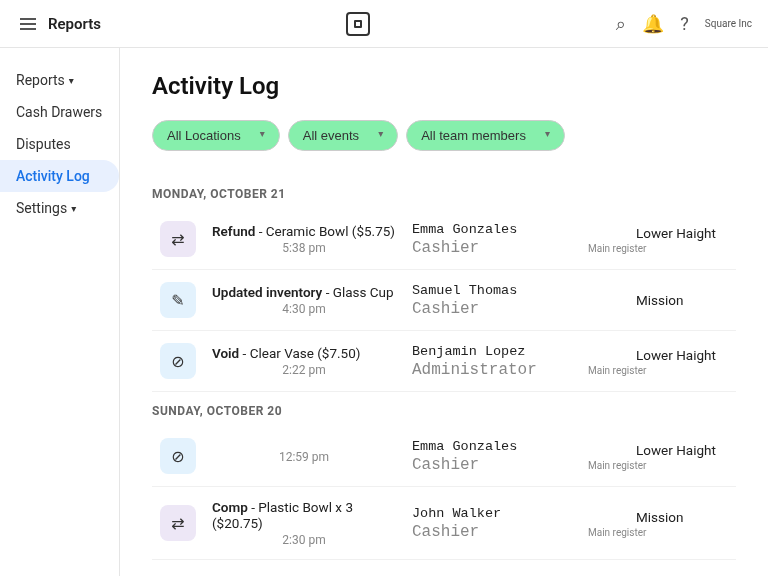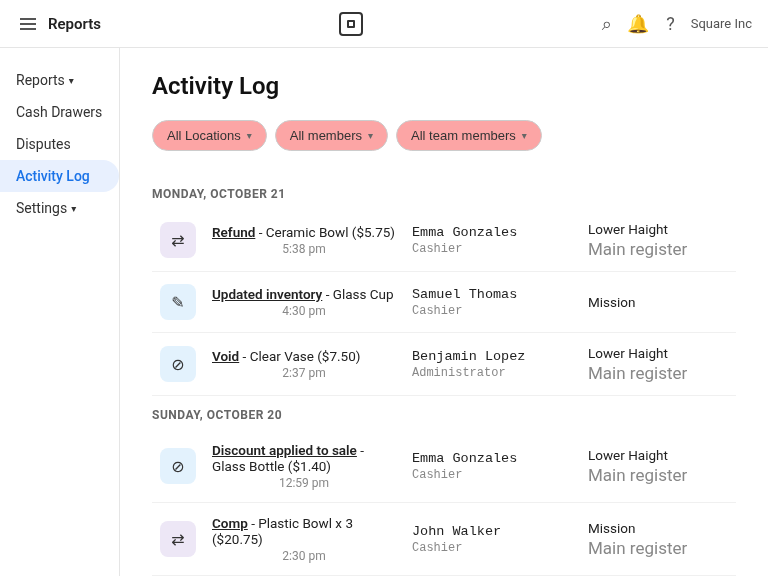--- a/index.html
+++ b/index.html
@@ -13,44 +13,44 @@
     }
     .top-nav-left { display: flex; align-items: center; gap: 8px; }
     .hamburger-icon { display: flex; flex-direction: column; gap: 3px; cursor: pointer; padding: 4px; }
     .hamburger-icon span { display: block; width: 16px; height: 2px; background: #555; }
     .top-nav-title { font-size: 15px; font-weight: 600; color: #222; }
     .top-nav-center { display: flex; align-items: center; }
     .square-logo { width: 24px; height: 24px; border: 2px solid #333; border-radius: 4px; display: flex; align-items: center; justify-content: center; }
     .square-logo-inner { width: 8px; height: 8px; border: 2px solid #333; border-radius: 1px; }
     .top-nav-right { display: flex; align-items: center; gap: 16px; }
     .nav-icon { color: #555; cursor: pointer; font-size: 18px; }
-    .company-name { font-size: 13px; color: #555; }
+    .company-name { font-size: 10px; color: #555; }
 
     
     .layout { display: flex; height: calc(100vh - 48px); }
 
     
     .sidebar { width: 120px; border-right: 1px solid #e5e5e5; padding: 16px 0; background: #fff; flex-shrink: 0; }
     .sidebar-item {
       padding: 8px 16px; cursor: pointer; font-size: 14px; color: #333;
       display: flex; align-items: center; gap: 4px;
     }
     .sidebar-item.active { background: #e8f0fe; color: #1a73e8; font-weight: 500; border-radius: 0 20px 20px 0; }
     .sidebar-item .chevron { font-size: 10px; }
 
     
     .main { flex: 1; overflow-y: auto; padding: 24px 32px; }
     .page-title { font-size: 24px; font-weight: 600; color: #111; margin-bottom: 20px; }
 
     
     .filter-bar { display: flex; gap: 8px; margin-bottom: 24px; }
     .filter-btn {
-      display: flex; align-items: center; gap: 6px;
+      display: flex; align-items: flex-start; gap: 19px;
       padding: 7px 14px; border: 1px solid #ccc; border-radius: 20px;
-      background: #fca5a5; cursor: pointer; font-size: 13px; color: #333;
+      background: #86efac; cursor: pointer; font-size: 13px; color: #333;
     }
     .filter-btn .chevron { font-size: 10px; color: #666; }
 
     
     .section-header {
       font-size: 12px; font-weight: 700; color: #666; letter-spacing: 0.5px;
       padding: 12px 0 8px 0; border-top: 1px solid #e5e5e5; margin-top: 8px;
       text-transform: uppercase;
     }
     .section-header:first-child { border-top: none; margin-top: 0; }
@@ -63,28 +63,28 @@
     }
     .event-icon-wrap {
       width: 36px; height: 36px; border-radius: 8px;
       display: flex; align-items: center; justify-content: center;
       flex-shrink: 0; font-size: 16px;
     }
     .event-icon-wrap.purple { background: #ede7f6; }
     .event-icon-wrap.blue { background: #e3f2fd; }
     .event-info { flex: 1; min-width: 0; }
     .event-name { font-size: 13.5px; color: #222; }
-    .event-name strong { font-weight: 600; text-decoration: underline; }
+    .event-name strong { font-weight: 600; }
     .event-time { font-size: 12px; color: #888; margin-top: 2px; text-align: center; }
     .event-person { min-width: 160px; font-family: Liberation Mono, monospace; }
     .event-person-name { font-size: 13.5px; color: #222; }
-    .event-person-role { font-size: 12px; color: #888; margin-top: 2px; }
+    .event-person-role { font-size: 16px; color: #888; margin-top: 2px; }
     .event-location { min-width: 140px; }
-    .event-location-name { font-size: 13.5px; color: #222; }
-    .event-location-register { font-size: 17px; color: #888; margin-top: 2px; }
+    .event-location-name { font-size: 13.5px; color: #222; margin-left: 48px; }
+    .event-location-register { font-size: 10px; color: #888; margin-top: 2px; }
   </style>
 </head>
 <body>
 
 <nav class="top-nav">
   <div class="top-nav-left">
     <div class="hamburger-icon">
       <span></span>
         <span></span>
         <span></span>
@@ -128,21 +128,21 @@
 
   <main class="main">
     <h1 class="page-title">Activity Log</h1>
 
     <div class="filter-bar">
       <button class="filter-btn">
         <span>All Locations</span>
         <span class="chevron">▾</span>
       </button>
       <button class="filter-btn">
-        <span>All members</span>
+        <span>All events</span>
         <span class="chevron">▾</span>
       </button>
       <button class="filter-btn">
         <span>All team members</span>
         <span class="chevron">▾</span>
       </button>
     </div>
 
     <div id="activity-sections">
         <div>
@@ -173,38 +173,37 @@
               <div class="event-person-role">Cashier</div>
             </div>
             <div class="event-location">
               <div class="event-location-name">Mission</div>
             </div>
           </div>
           <div class="event-row">
             <div class="event-icon-wrap blue">⊘</div>
             <div class="event-info">
               <div class="event-name"><strong>Void</strong> - Clear Vase ($7.50)</div>
-              <div class="event-time">2:37 pm</div>
+              <div class="event-time">2:22 pm</div>
             </div>
             <div class="event-person">
               <div class="event-person-name">Benjamin Lopez</div>
               <div class="event-person-role">Administrator</div>
             </div>
             <div class="event-location">
               <div class="event-location-name">Lower Haight</div>
               <div class="event-location-register">Main register</div>
             </div>
           </div>
         </div>
         <div>
           <div class="section-header">SUNDAY, OCTOBER 20</div>
           <div class="event-row">
             <div class="event-icon-wrap blue">⊘</div>
             <div class="event-info">
-              <div class="event-name"><strong>Discount applied to sale</strong> - Glass Bottle ($1.40)</div>
               <div class="event-time">12:59 pm</div>
             </div>
             <div class="event-person">
               <div class="event-person-name">Emma Gonzales</div>
               <div class="event-person-role">Cashier</div>
             </div>
             <div class="event-location">
               <div class="event-location-name">Lower Haight</div>
               <div class="event-location-register">Main register</div>
             </div>

